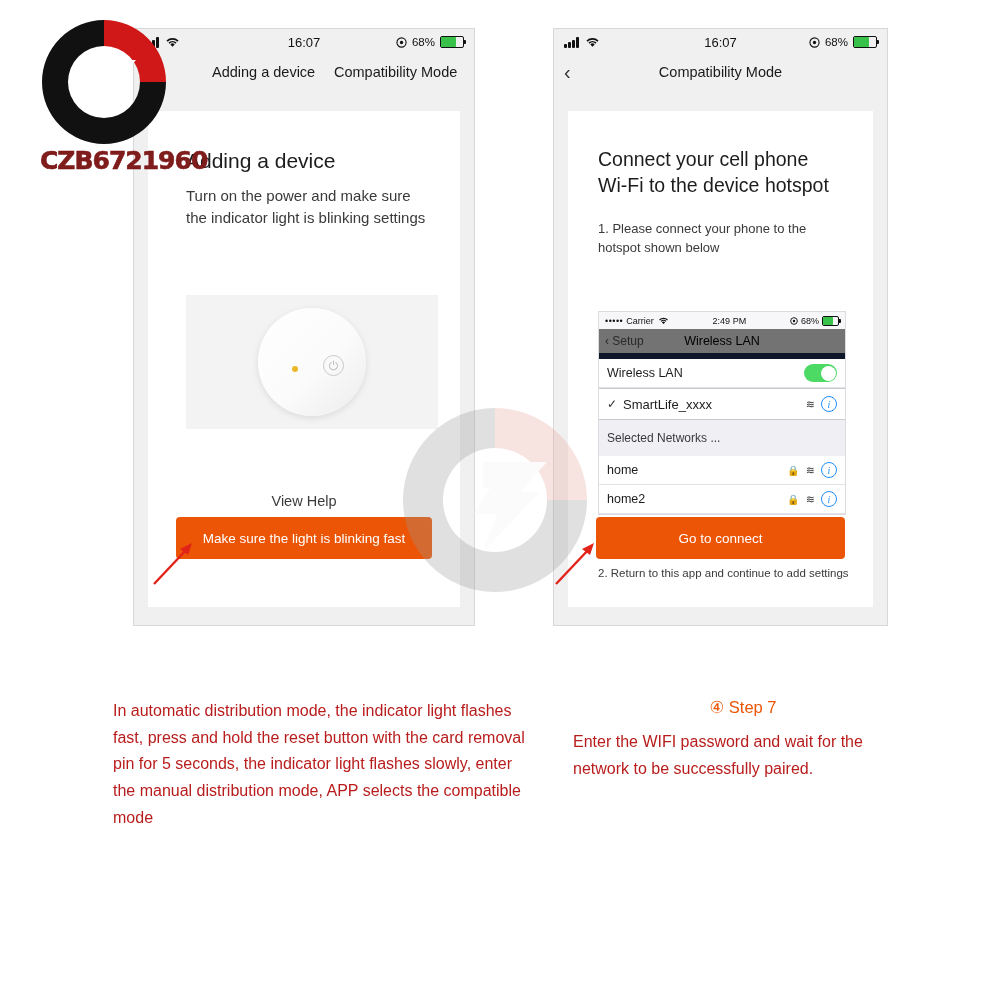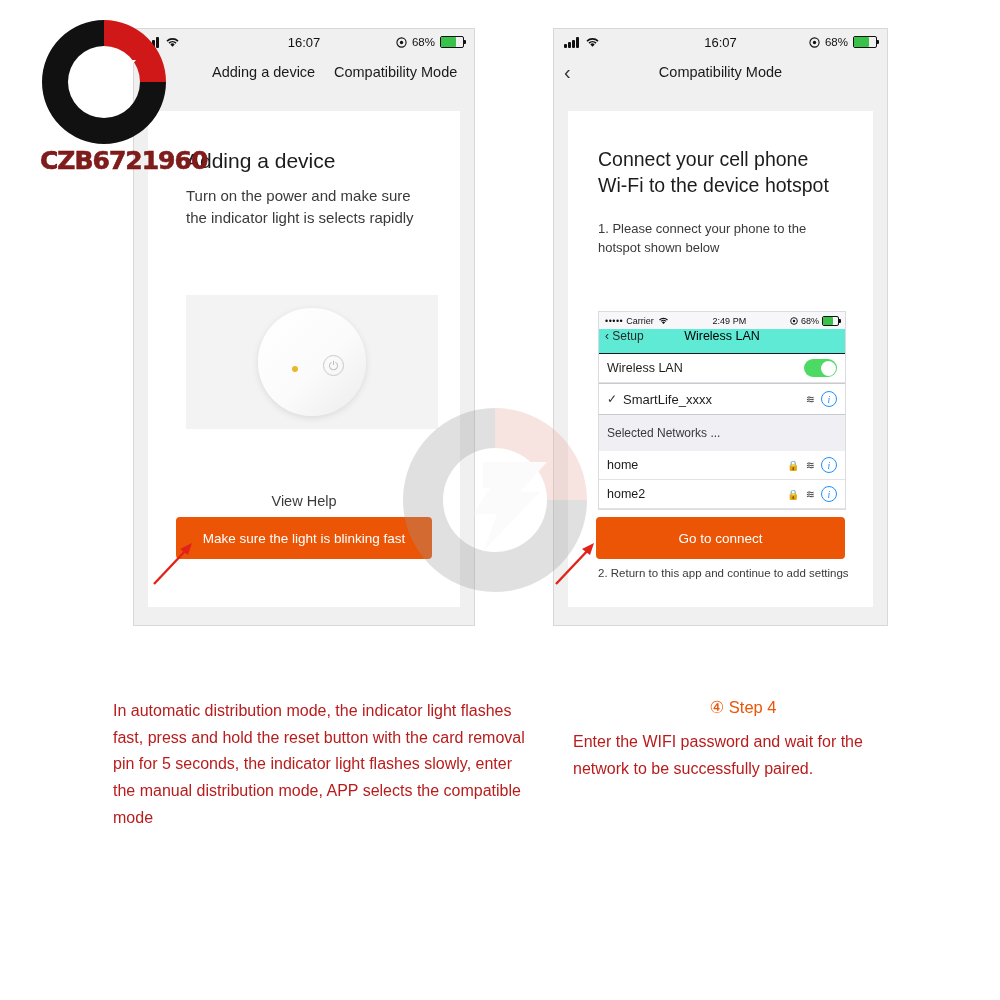--- a/index.html
+++ b/index.html
@@ -228,26 +228,26 @@
     align-items: center;
     padding: 0 6px;
     font-size: 9px;
     color: #111;
     background: #f7f7f9;
   }
   .dots { letter-spacing: 0.5px; font-size: 9px; }
   .ws-nav {
     height: 24px;
     display: flex;
-    align-items: flex-start;
+    align-items: center;
     padding: 0 6px;
     font-size: 12px;
     position: relative;
-    background: #5eead4;
-    border-bottom: 1px solid #0f172a;
+    background: #737373;
+    border-bottom: 6px solid #0f172a;
   }
   .ws-nav .ws-back { color: #2a2a2a; }
   .ws-nav .ws-t { position: absolute; left: 0; right: 0; text-align: center; font-size: 12.5px; }
   .ws-row {
     height: 28px;
     display: flex;
     align-items: center;
     padding: 0 8px;
     font-size: 12.5px;
     color: #1c1c1c;
@@ -354,21 +354,21 @@
   </div>
 
   <div class="navbar">
     <span class="back-chev">‹</span>
     <span class="nav-title-left">Adding a device</span>
     <span style="position:absolute;left:200px;font-size:14.5px">Compatibility Mode</span>
   </div>
 
   <div class="card" id="card-left">
     <h1 class="hdr-title">Adding a device</h1>
-    <p class="hdr-sub">Turn on the power and make sure the indicator light is selects rapidly</p>
+    <p class="hdr-sub">Turn on the power and make sure the indicator light is blinking settings</p>
 
     <div class="device-box">
       <div class="device-circle">
         <span class="device-dot"></span>
         <span class="device-power">⏻</span>
       </div>
     </div>
 
     <div class="view-help">View Help</div>
     <button class="cta">Make sure the light is blinking fast</button>
@@ -495,15 +495,15 @@
   <path d="M100 8A92 92 0 0 0 100 192V152A52 52 0 0 1 100 48V8Z" fill="#9a9a9a"></path>
   <path d="M100 8A92 92 0 0 1 192 100h-40A52 52 0 0 0 100 48V8Z" fill="#e8a79b"></path>
   <path d="M100 152a52 52 0 0 0 52-52h40a92 92 0 0 1-92 92v-40Z" fill="#9a9a9a"></path>
   <path d="M88 62h64l-27 30h20l-57 60 14-38H78l17-26h-7z" fill="#f4f4f4"></path>
 </svg>
 
 <div class="caption-col" id="caption-left">
   <p class="cap-body">In automatic distribution mode, the indicator light flashes fast, press and hold the reset button with the card removal pin for 5 seconds, the indicator light flashes slowly, enter the manual distribution mode, APP selects the compatible mode</p>
 </div>
 <div class="caption-col" id="caption-right">
-  <p class="cap-head">④ Step 4</p>
+  <p class="cap-head">④ Step 7</p>
   <p class="cap-body">Enter the WIFI password and wait for the network to be successfully paired.</p>
 </div>
 
 </body></html>

